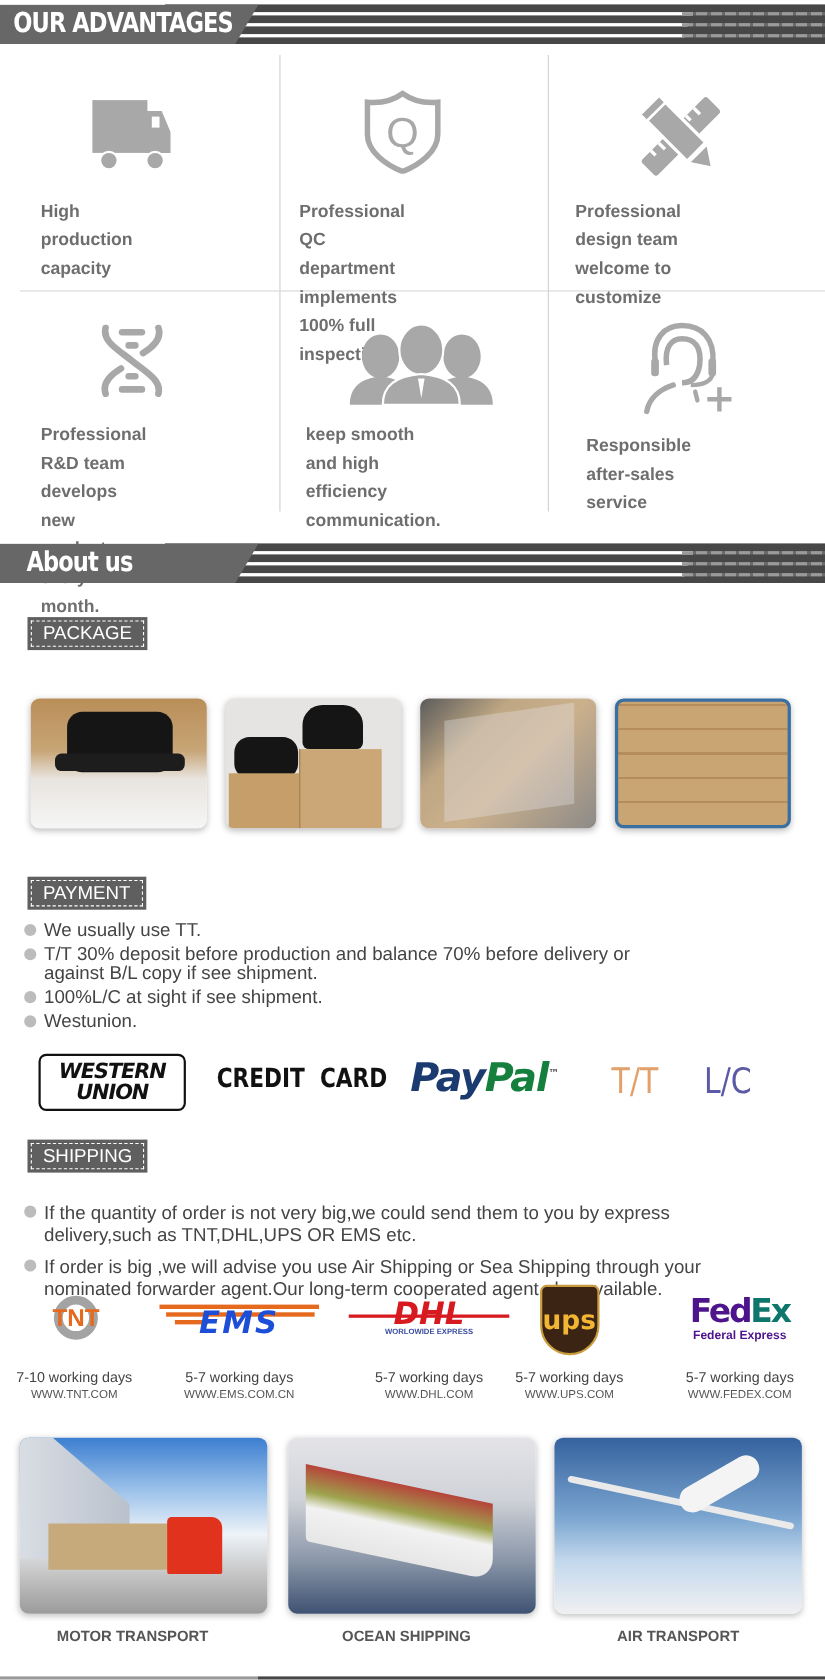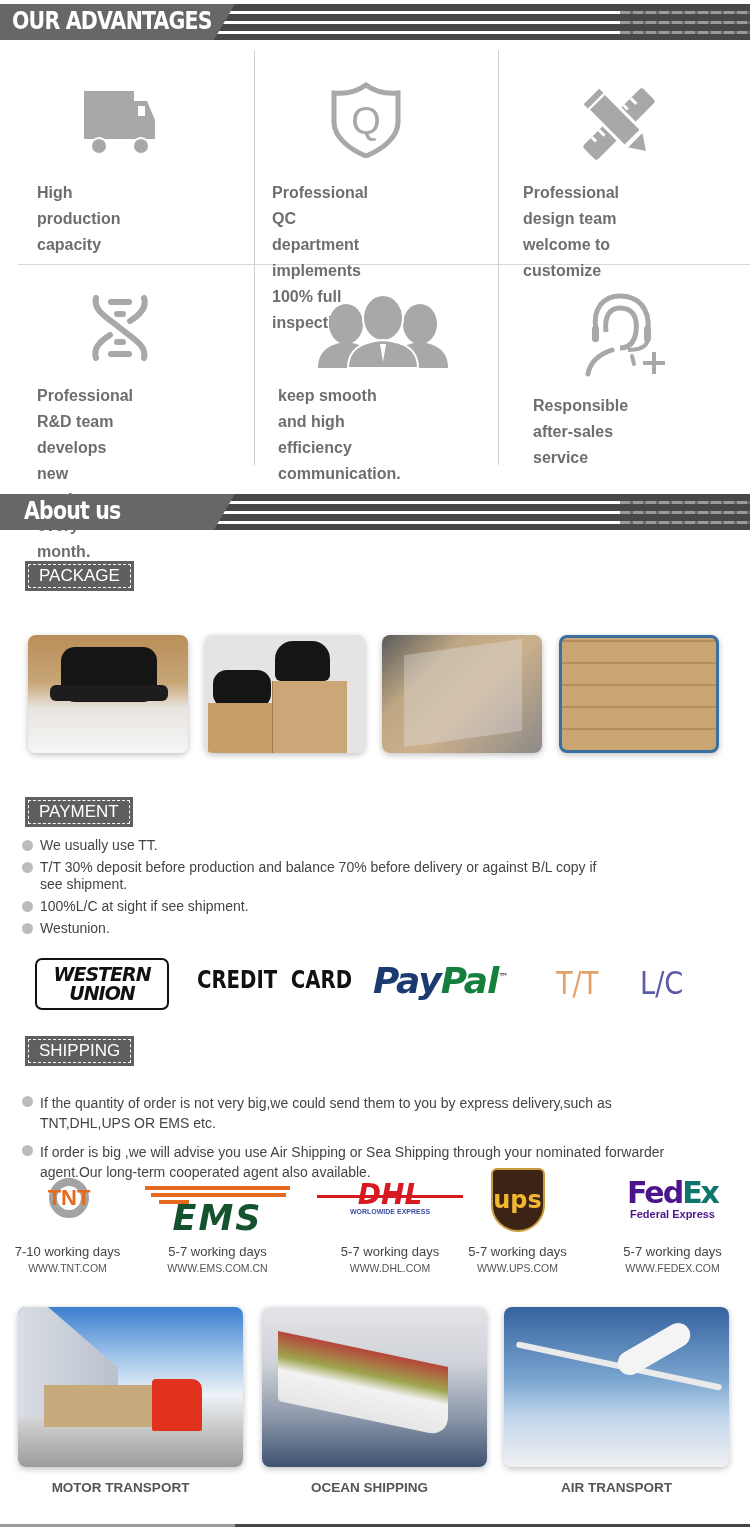--- a/index.html
+++ b/index.html
@@ -20,21 +20,21 @@
   .adv .cell { position: absolute; }
   .adv .icon { position: absolute; }
   .adv .text { position: absolute; font-size: 16px; font-weight: bold; line-height: 26px; color: #6e6e6e; }
 
   
   .badge { position: absolute; left: 25px; height: 30px; background: #5f5f5f; padding: 3px; }
   .badge span { display: block; height: 24px; border: 1px dashed #fff; color: #fff; font-size: 17px; padding: 0 10px; line-height: 22px; white-space: nowrap; }
 
   .photo { position: absolute; border-radius: 8px; overflow: hidden; box-shadow: 0 2px 6px rgba(0,0,0,.25); }
 
-  .bullets { position: absolute; left: 22px; font-size: 14px; color: #444; }
+  .bullets { position: absolute; left: 22px; font-size: 17px; color: #444; }
   .bullets li { list-style: none; position: relative; padding-left: 18px; line-height: 17px; margin-bottom: 5px; }
   .bullets li::before { content: ""; position: absolute; left: 0; top: 3px; width: 11px; height: 11px; border-radius: 50%; background: #bcbcbc; }
 
   .carrier { position: absolute; text-align: center; }
   .carrier .days { font-size: 13px; color: #444; }
   .carrier .url { font-size: 10.5px; color: #555; margin-top: 3px; }
 
   .transport-label { position: absolute; font-size: 13.5px; font-weight: bold; color: #555; text-align: center; }
 </style>
 </head>
@@ -223,21 +223,21 @@
     <span style="width:40px;height:40px;border-radius:50%;border:8px solid #a3a3a3;display:inline-flex;align-items:center;justify-content:center;font-weight:bold;font-size:22px;color:#e66a1e;margin-right:-3px;background:#fff;">TNT</span>
   </div>
   <div class="days" style="margin-top:20px;">7-10 working days</div>
   <div class="url">WWW.TNT.COM</div>
 </div>
 <div class="carrier" style="left:145px;top:1178px;width:145px;">
   <div style="height:46px;position:relative;">
     <div style="position:absolute;left:0;top:8px;width:145px;height:4px;background:#e66a1e;"></div>
     <div style="position:absolute;left:6px;top:15px;width:135px;height:4px;background:#e66a1e;"></div>
     <div style="position:absolute;left:14px;top:22px;width:30px;height:4px;background:#e66a1e;"></div>
-    <div style="position:absolute;left:0;right:0;top:20px;font-family:'DejaVu Sans',sans-serif;font-weight:bold;font-style:italic;font-size:35px;color:#14532d;letter-spacing:2px;background:transparent;">EMS</div>
+    <div style="position:absolute;left:0;right:0;top:8px;font-family:'DejaVu Sans',sans-serif;font-weight:bold;font-style:italic;font-size:28px;color:#1d4ed8;letter-spacing:2px;background:transparent;">EMS</div>
   </div>
   <div class="days" style="margin-top:20px;">5-7 working days</div>
   <div class="url">WWW.EMS.COM.CN</div>
 </div>
 <div class="carrier" style="left:315px;top:1178px;width:150px;">
   <div style="height:46px;position:relative;">
     <div style="position:absolute;left:2px;top:17px;width:146px;height:3px;background:#d71920;"></div>
     <div style="position:absolute;left:0;right:0;top:0;font-family:'DejaVu Sans',sans-serif;font-weight:bold;font-style:italic;font-size:28px;color:#d71920;">DHL</div>
     <div style="position:absolute;left:0;right:0;top:30px;font-size:7px;font-weight:bold;color:#3b4da0;">WORLOWIDE EXPRESS</div>
   </div>

